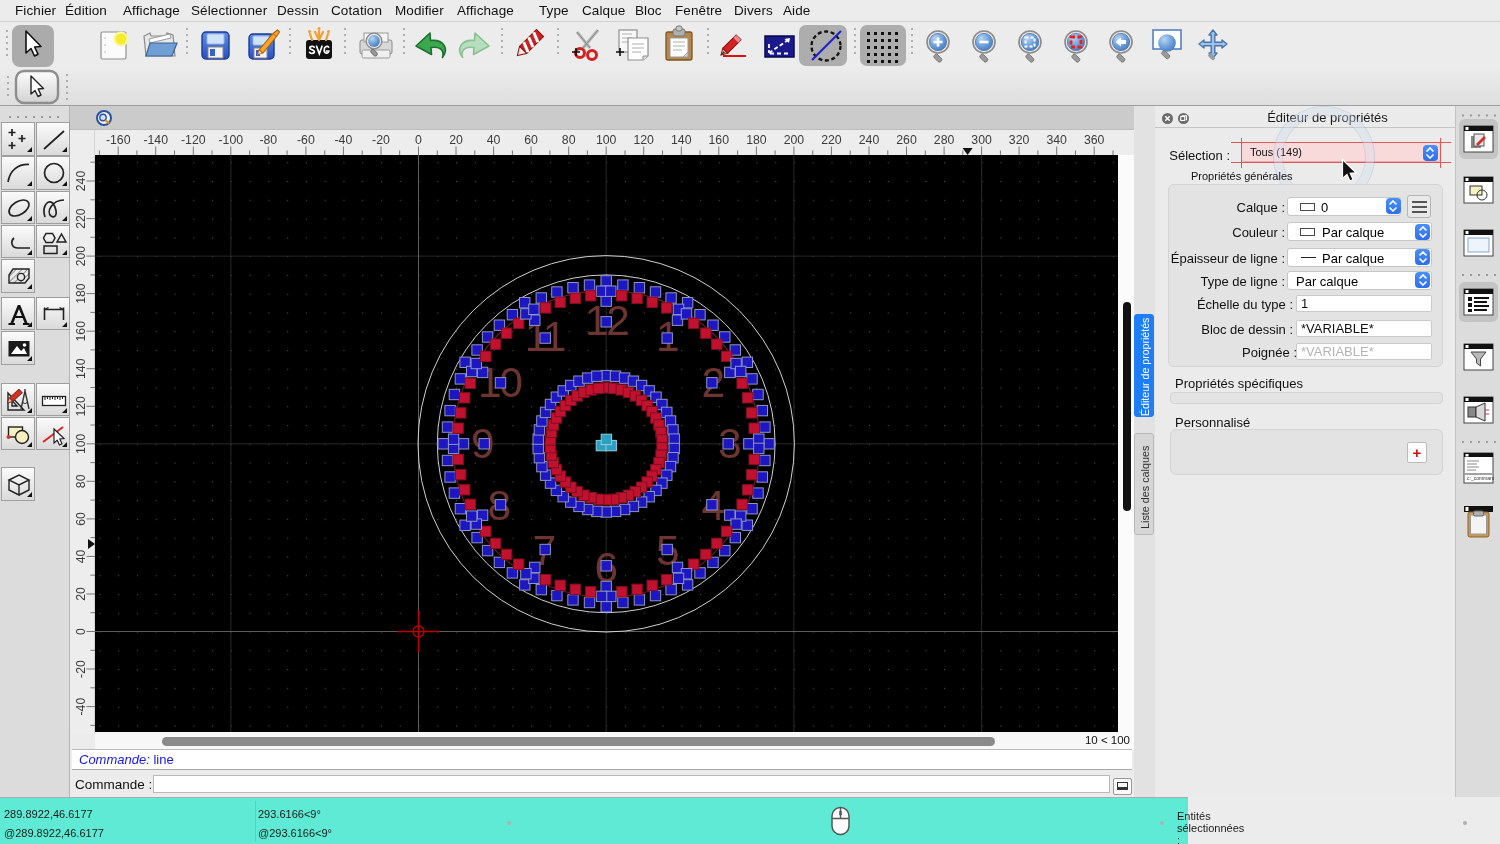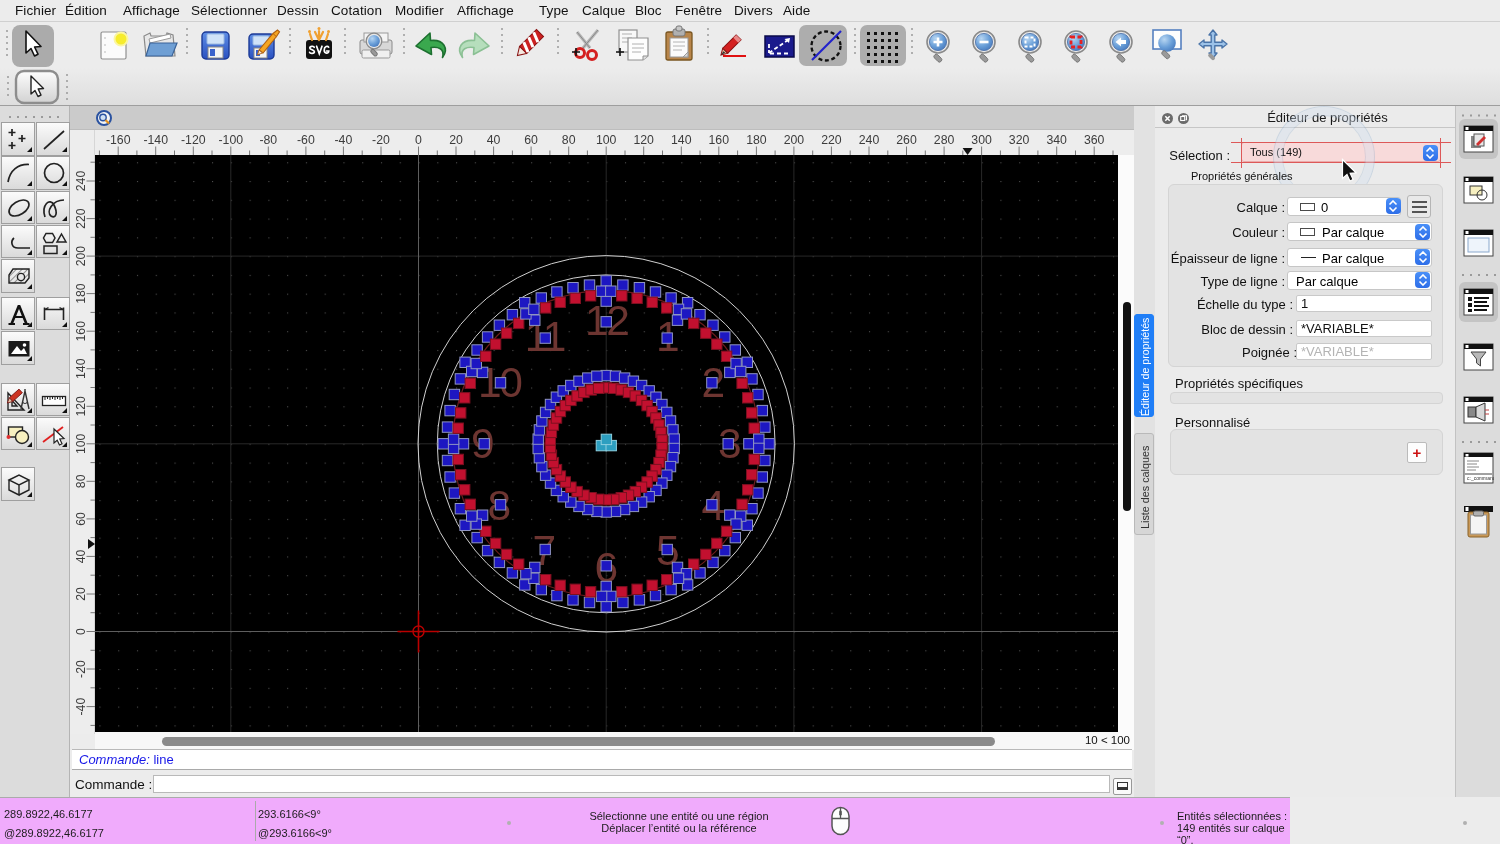--- a/index.html
+++ b/index.html
@@ -36,21 +36,21 @@
 .step{position:absolute;width:15px;height:16px;background:linear-gradient(#4a90f8,#2e6ee8);border-radius:4px}
 .step svg{position:absolute;left:2.5px;top:2px}
 .gbox{position:absolute;background:#e3e3e3;border:1px solid #d4d4d4;border-radius:6px}
 .swatch{position:absolute;width:15px;height:8px;background:#fff;border:1px solid #4a4a4a}
 .strip{left:1455px;top:106px;width:45px;height:691px;background:#dcdcdc;border-left:1px solid #c2c2c2}
 .sbtn{position:absolute;left:3px;width:39px;height:40px;border-radius:6px}
 .sbtn.on{background:#c4c4c4}
 .sbtn svg{position:absolute;left:4px;top:4px}
 .cmdhist{left:72px;top:749px;width:1060px;height:21px;background:#fff;border-top:1px solid #b9b9b9;border-bottom:1px solid #a9a9a9;font-size:13px;color:#1717e8;padding-left:7px;padding-top:2px}
 .cmdrow{left:72px;top:771px;width:1060px;height:26px;background:#ececec}
-.statusbar{left:0;top:797px;width:1290px;height:47px;background:#f0abfc;border-top:1px solid #ababab;font-size:11px;color:#1c1c1c}
+.statusbar{left:0;top:797px;width:1188px;height:47px;background:#5eead4;border-top:1px solid #ababab;font-size:11px;color:#1c1c1c}
 .dot{position:absolute;width:4px;height:4px;border-radius:2px;background:#b0b0b0}
 </style></head>
 <body>
 <div class="a menubar">
 <span style="left:15px">Fichier</span>
     <span style="left:65px">Édition</span>
     <span style="left:123px">Affichage</span>
     <span style="left:191px">Sélectionner</span>
     <span style="left:277px">Dessin</span>
     <span style="left:331px">Cotation</span>
@@ -987,21 +987,20 @@
       <div style="position:absolute;left:2.5px;top:8px;width:11px;height:3.5px;background:#333"></div>
     </div>
 </div>
 <div class="a statusbar">
 <div style="position:absolute;left:4px;top:10px">289.8922,46.6177</div>
 <div style="position:absolute;left:4px;top:29px">@289.8922,46.6177</div>
 <div style="position:absolute;left:254.5px;top:3px;width:1px;height:40px;background:#efefef;border-left:1px solid #aaa"></div>
 <div style="position:absolute;left:258px;top:10px">293.6166&lt;9°</div>
 <div style="position:absolute;left:258px;top:29px">@293.6166&lt;9°</div>
 <div class="dot" style="left:507px;top:23px"></div>
-<div style="position:absolute;left:554px;top:12px;width:250px;text-align:center">Sélectionne une entité ou une région<br>Déplacer l’entité ou la référence</div>
 <svg width="22" height="30" style="position:absolute;left:830px;top:8px">
       <rect x="2" y="1.5" width="17" height="27" rx="8.5" fill="#fdfdfd" stroke="#555" stroke-width="1.5"></rect>
       <path d="M2 12.5 h17 M10.5 1.5 V12.5" stroke="#555" stroke-width="1.3"></path>
       <rect x="9.2" y="4.5" width="2.6" height="5" rx="1.3" fill="#555"></rect>
     </svg>
 <div class="dot" style="left:1160px;top:23px"></div>
 <div style="position:absolute;left:1177px;top:12px">Entités sélectionnées :<br>149 entités sur calque “0”.</div>
 <div class="dot" style="left:1463px;top:23px"></div>
 </div>
 

